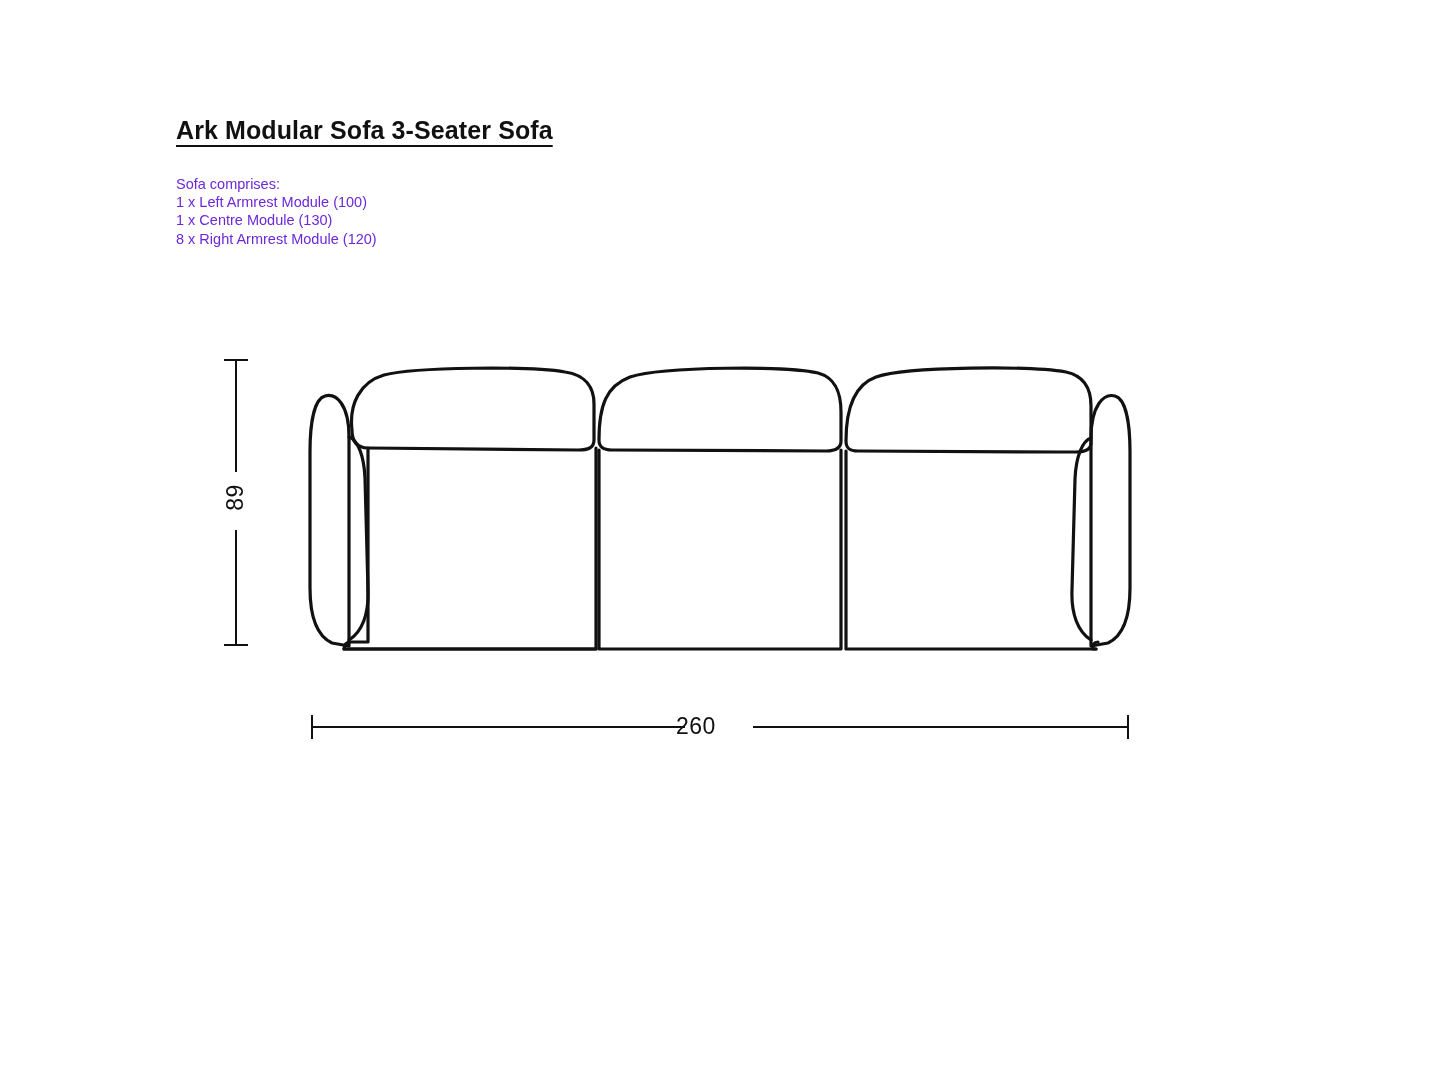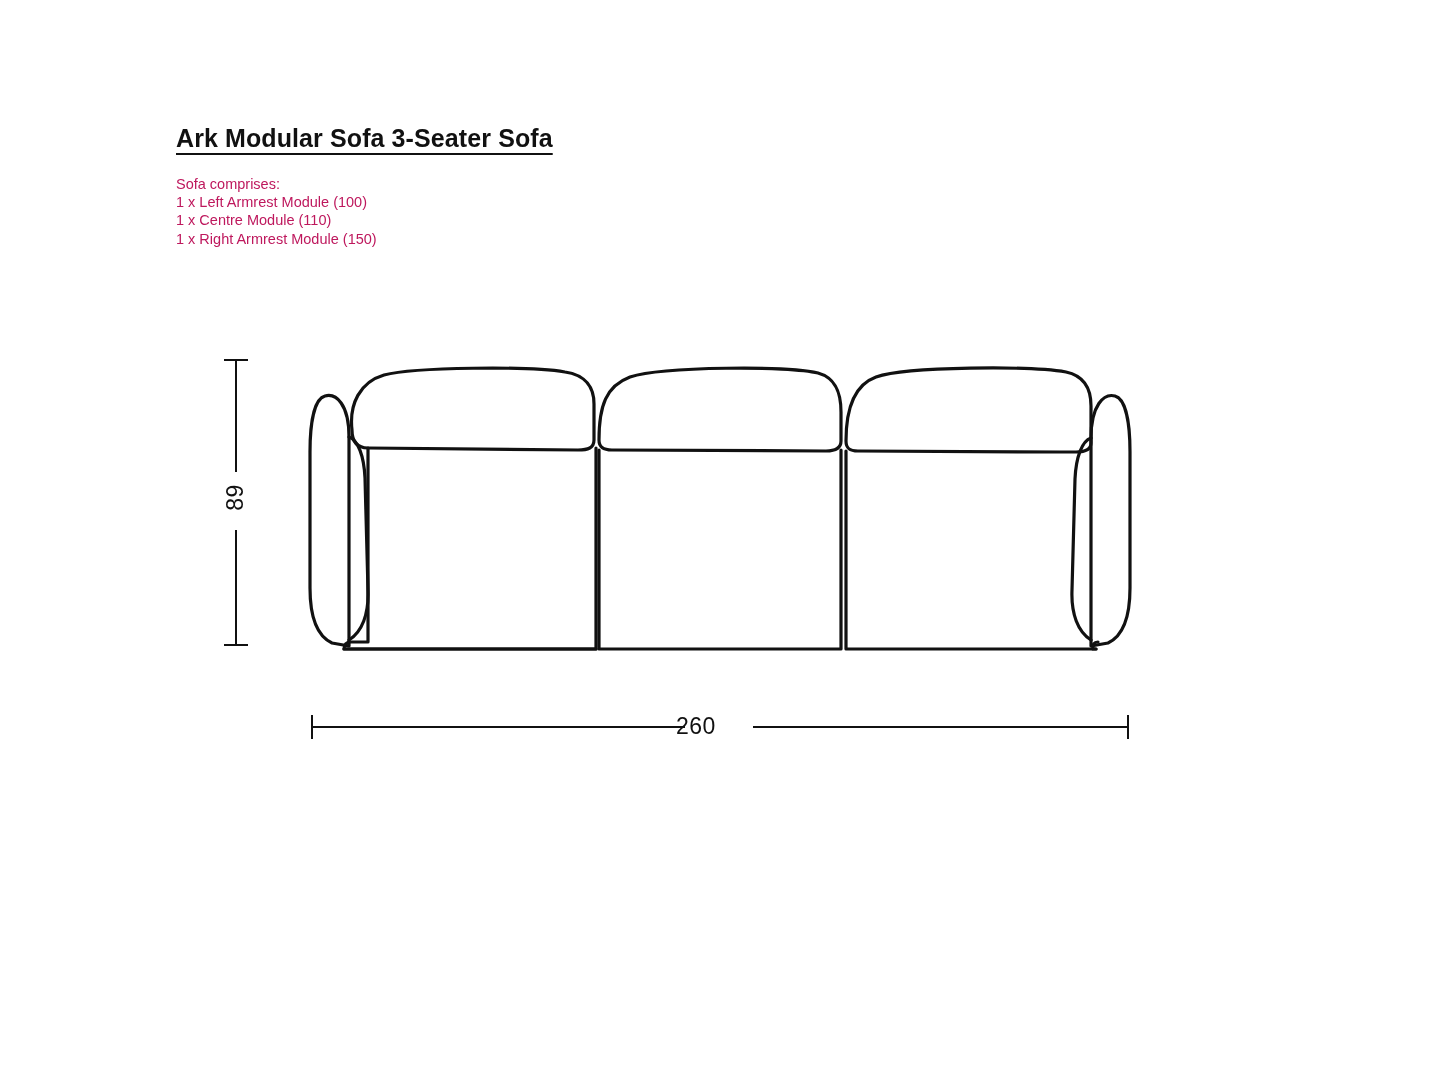--- a/index.html
+++ b/index.html
@@ -15,37 +15,37 @@
     position: relative;
     overflow: hidden;
   }
   .page {
     position: absolute;
     inset: 0;
   }
   .title {
     position: absolute;
     left: 176px;
-    top: 124px;
+    top: 116px;
     font-size: 25px;
     font-weight: 700;
     letter-spacing: 0.1px;
     color: #111111;
     text-decoration: underline;
     text-underline-offset: 6px;
     text-decoration-thickness: 2px;
     white-space: nowrap;
   }
   .spec-block {
     position: absolute;
     left: 176px;
     top: 175px;
     font-size: 14.5px;
     line-height: 18.2px;
-    color: #be185d;
+    color: #6d28d9;
   }
   .spec-line {
     white-space: nowrap;
   }
   .drawing {
     position: absolute;
     left: 0;
     top: 0;
   }
   .dim-label {
@@ -68,22 +68,22 @@
 </head>
 <body>
 
 <div class="page">
 
   <div class="title">Ark Modular Sofa 3-Seater Sofa</div>
 
   <div class="spec-block">
     <div class="spec-line">Sofa comprises:</div>
     <div class="spec-line">1 x Left Armrest Module (100)</div>
-    <div class="spec-line">1 x Centre Module (110)</div>
-    <div class="spec-line">1 x Right Armrest Module (150)</div>
+    <div class="spec-line">1 x Centre Module (130)</div>
+    <div class="spec-line">8 x Right Armrest Module (120)</div>
   </div>
 
   <svg class="drawing" width="1445" height="1087" viewBox="0 0 1445 1087">
 
     <g fill="none" stroke="#111111" stroke-width="3.2" stroke-linecap="round" stroke-linejoin="round">
 
       <path d="M349 646 L349 437 C349 404 336 393 325 396 C314 399 310 424 310 452 L310 588 C310 616 317 636 332 643 L349 646 Z"></path>
 
       <path d="M349 437 C358 440 364 456 365 478 L368 590 C369 614 362 632 349 640"></path>
 

